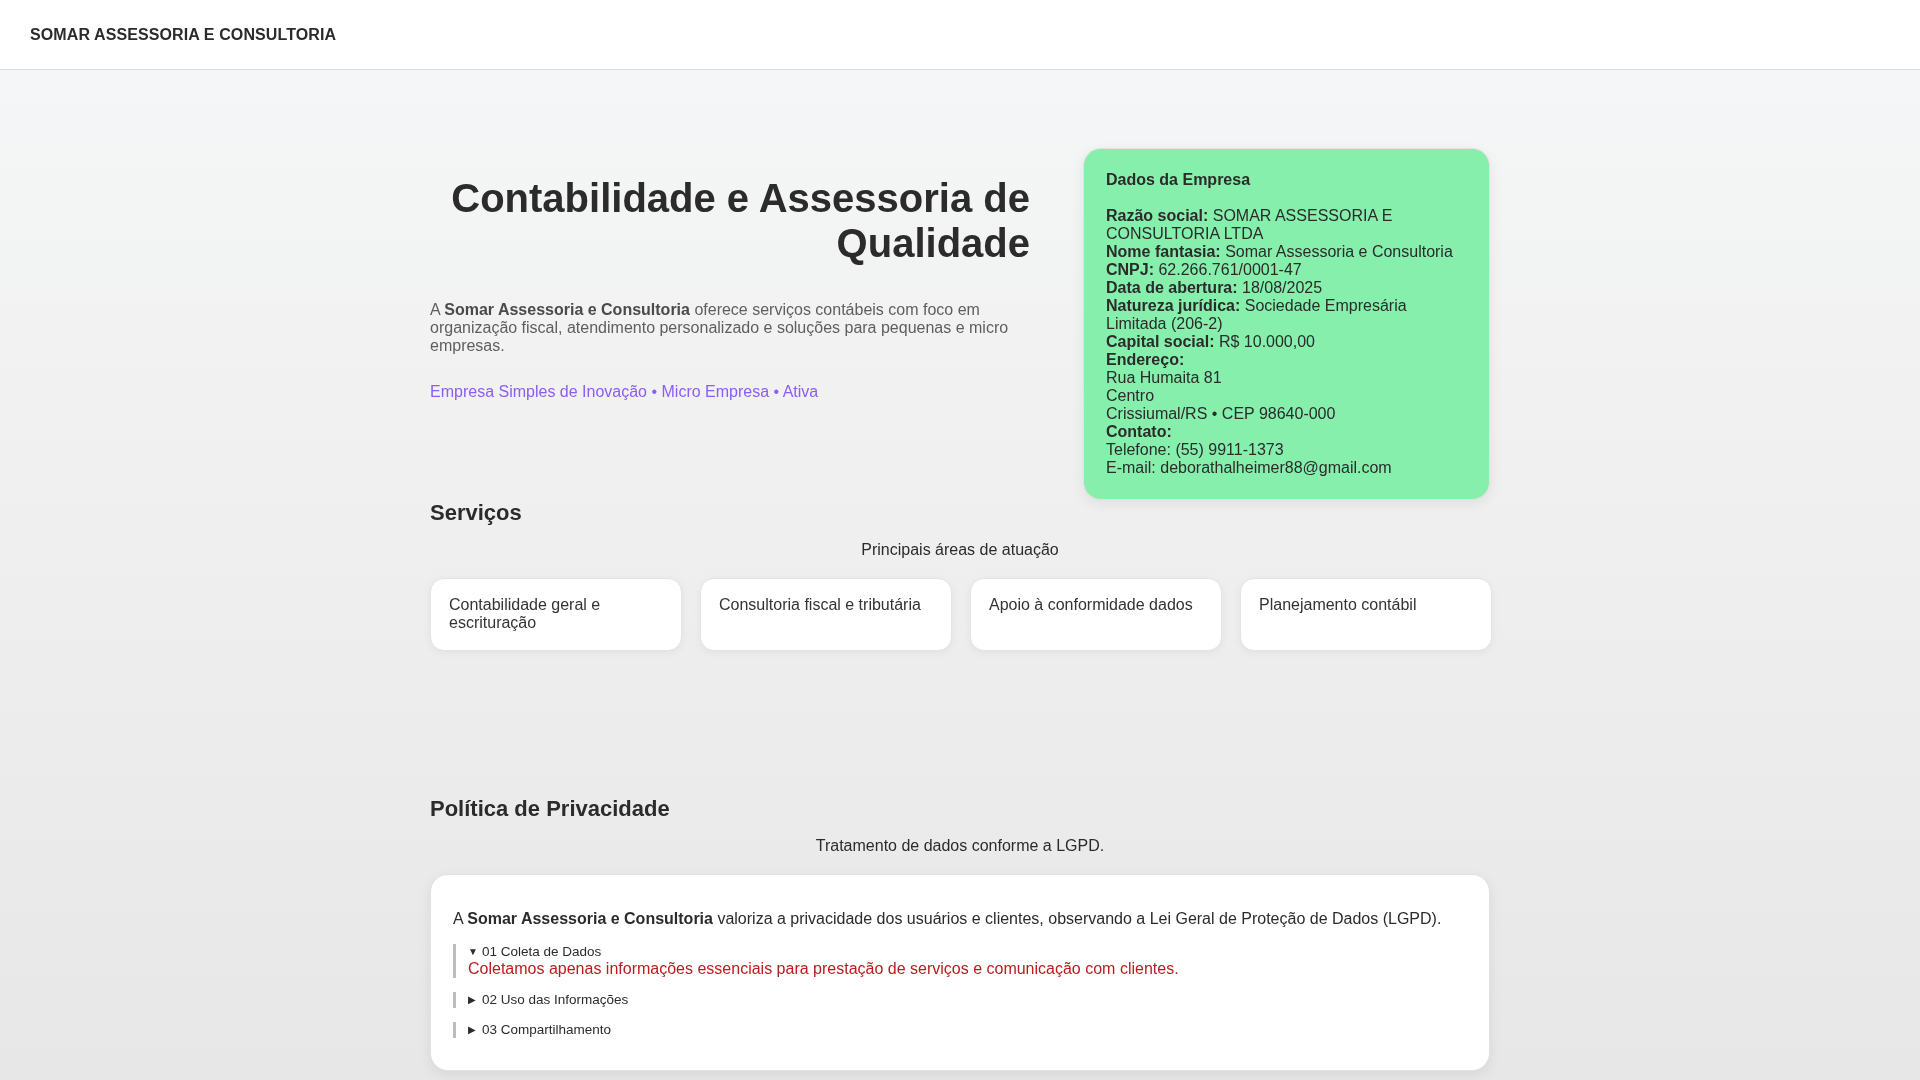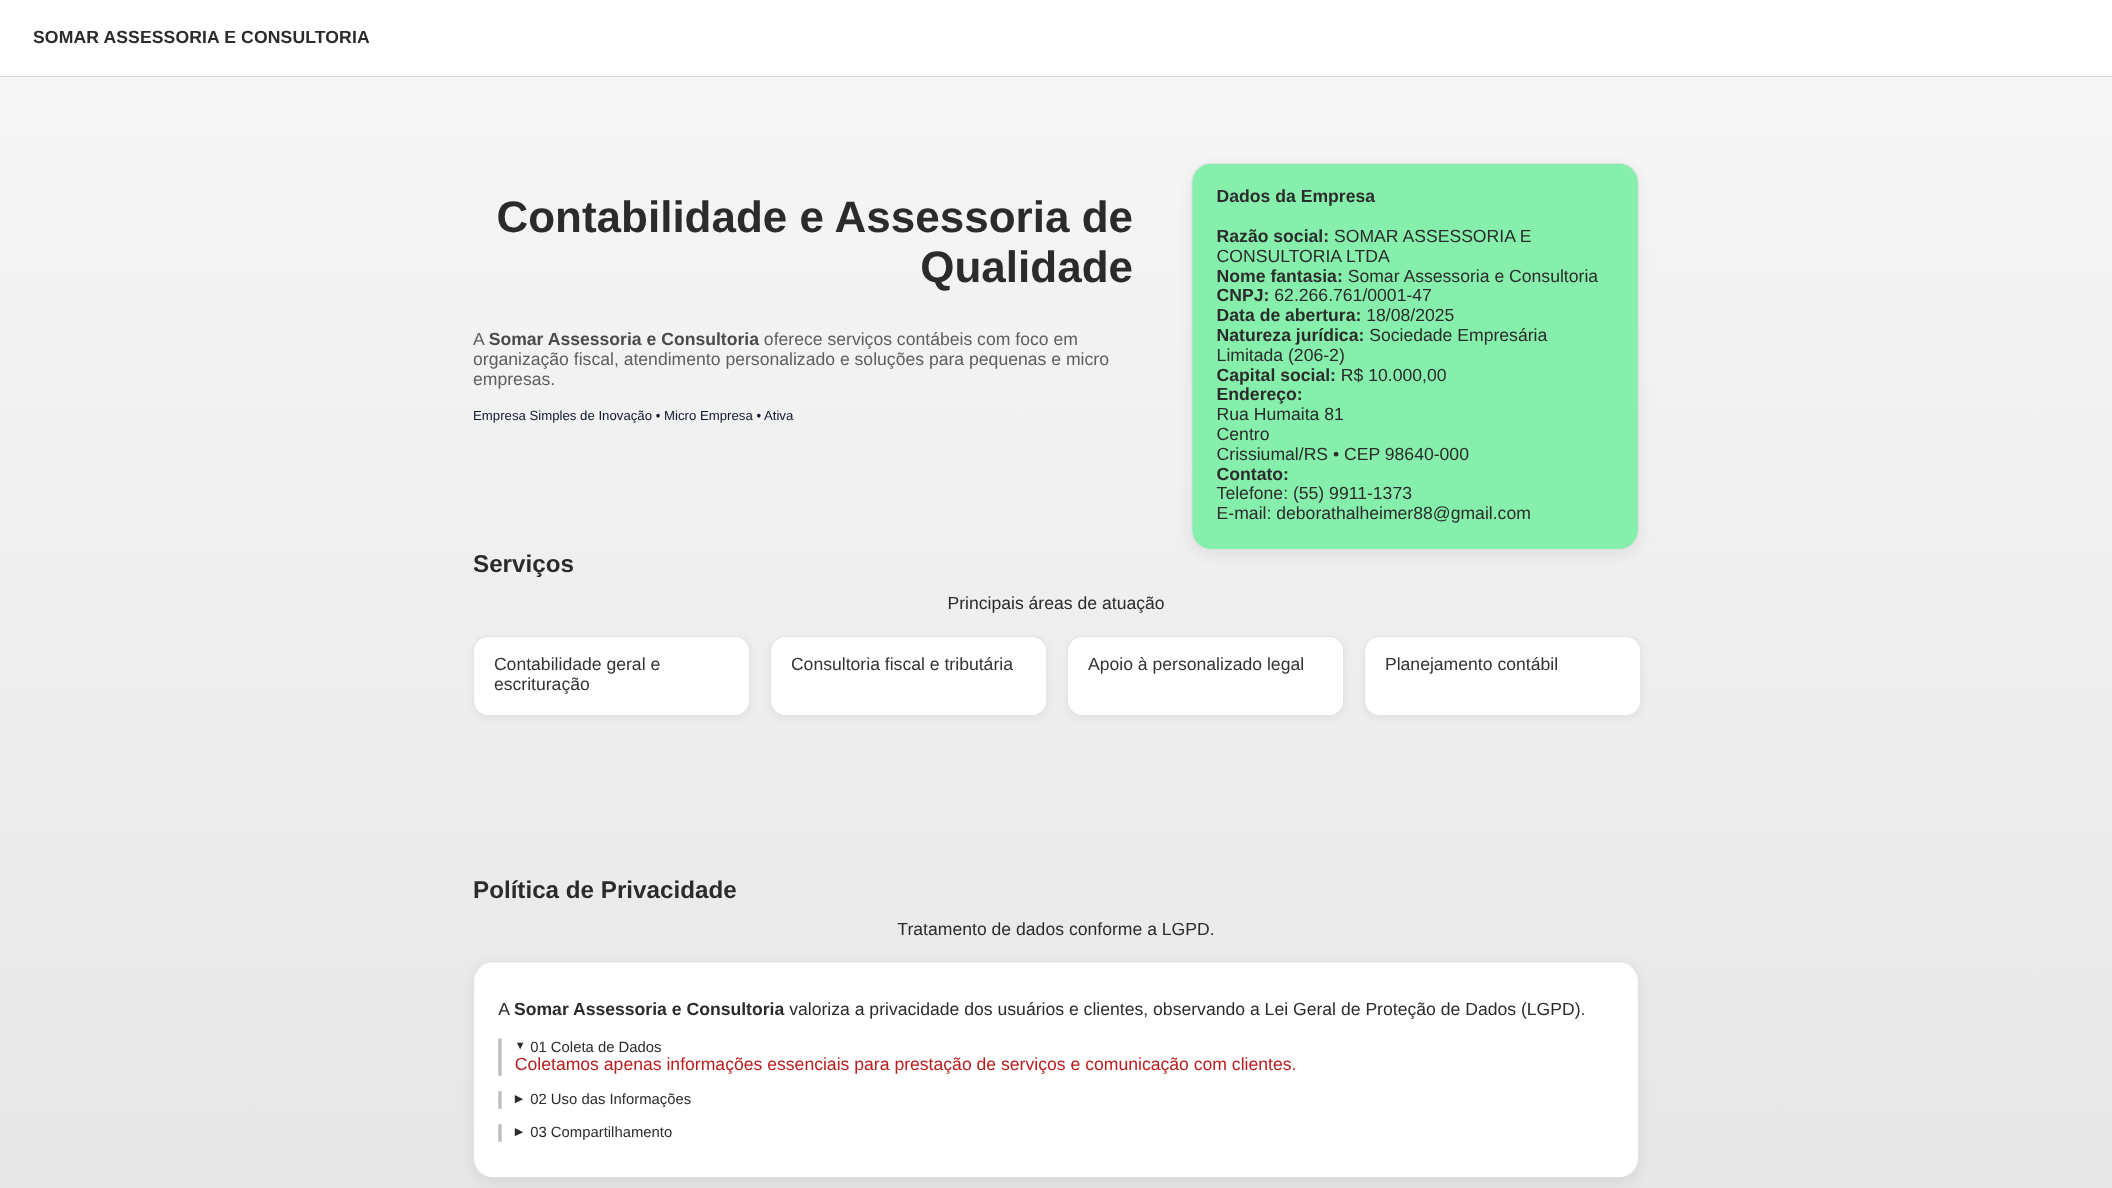--- a/index.html
+++ b/index.html
@@ -50,23 +50,23 @@
   }
   .hero-desc {
     margin-top: 35px;
     font-size: 16px;
     line-height: 18px;
     color: #5e5e5e;
     width: 590px;
   }
   .hero-desc b { color: #4a4a4a; }
   .hero-tags {
-    margin-top: 16px;
-    font-size: 12px;
-    color: #0f172a;
+    margin-top: 28px;
+    font-size: 16px;
+    color: #8b5cf6;
   }
   .company-card {
     position: absolute;
     left: 653px;
     top: 30px;
     width: 407px;
     background: #86efac;
     border: 1px solid #e2e2e2;
     border-radius: 18px;
     box-shadow: 0 4px 14px rgba(0,0,0,0.07);
@@ -199,21 +199,21 @@
       <span class="row">E-mail: deborathalheimer88@gmail.com</span>
     </aside>
   </section>
 
   <section class="services">
     <h2 class="section-title">Serviços</h2>
     <p class="section-sub">Principais áreas de atuação</p>
     <div class="services-grid">
       <div class="service-card">Contabilidade geral e escrituração</div>
       <div class="service-card">Consultoria fiscal e tributária</div>
-      <div class="service-card">Apoio à personalizado legal</div>
+      <div class="service-card">Apoio à conformidade dados</div>
       <div class="service-card">Planejamento contábil</div>
     </div>
   </section>
 
   <section class="privacy">
     <h2 class="section-title">Política de Privacidade</h2>
     <p class="section-sub">Tratamento de dados conforme a LGPD.</p>
     <div class="privacy-card">
       <p class="privacy-intro"><span>A </span><b>Somar Assessoria e Consultoria</b><span> valoriza a privacidade dos usuários e clientes, observando a Lei Geral de Proteção de Dados (LGPD).</span></p>
 

